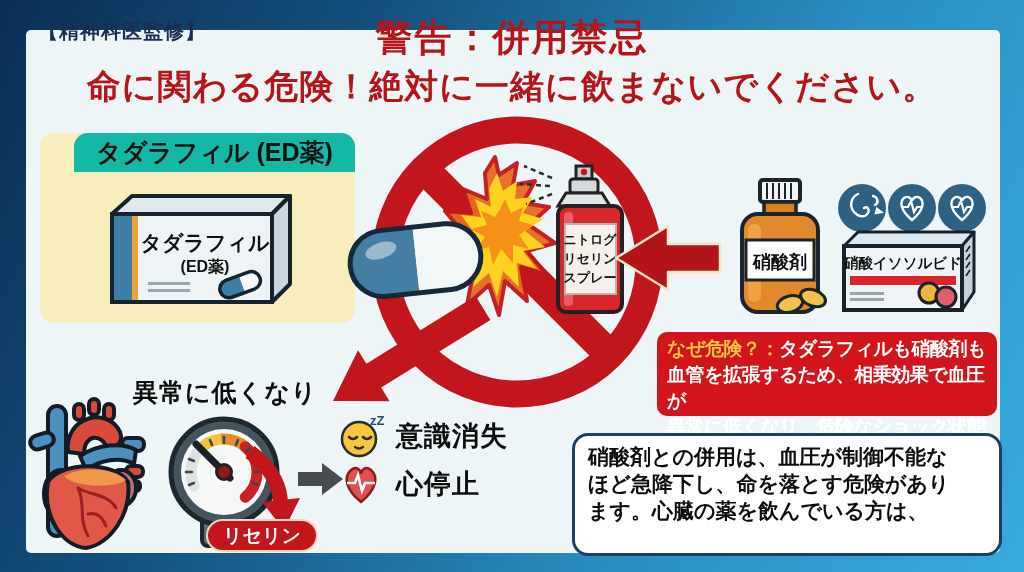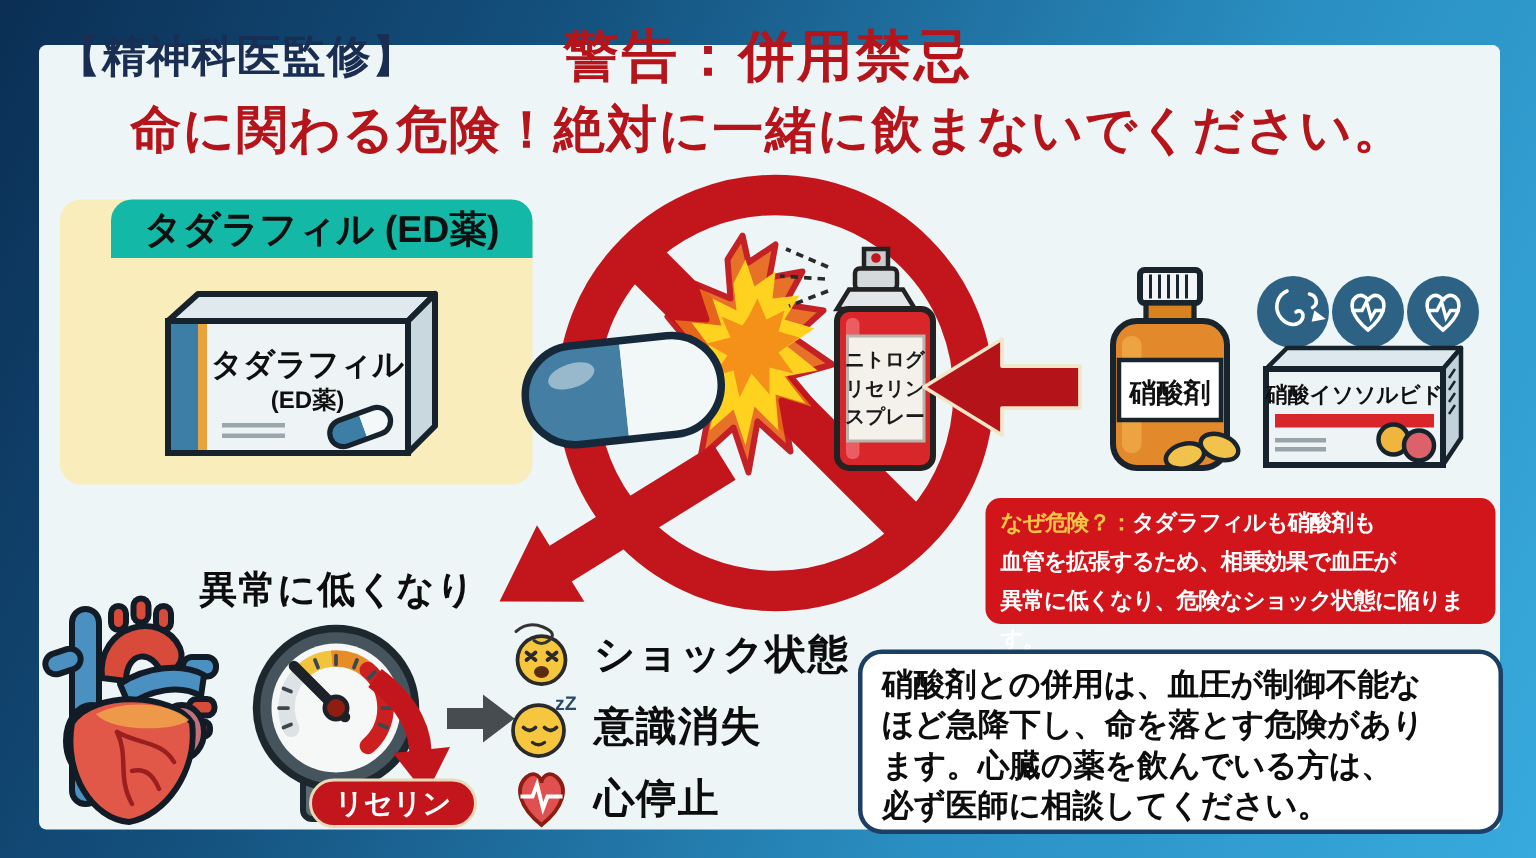--- a/index.html
+++ b/index.html
@@ -1,31 +1,31 @@
 <!DOCTYPE html>
 <html><head>
 <meta charset="utf-8">
 <style>
   html,body{margin:0;padding:0;}
   .stage{position:relative;width:1024px;height:572px;overflow:hidden;
     font-family:"Liberation Sans","DejaVu Sans",sans-serif;
     background:linear-gradient(115deg,#0b2f55 0%,#14517e 30%,#2a8fc2 68%,#38aadd 100%);}
   .card{position:absolute;left:26px;top:30px;right:24px;bottom:19px;background:#edf5f7;border-radius:5px;}
   .abs{position:absolute;}
-  .badge-supervision{left:38px;top:18px;font-size:29px;font-weight:800;color:#1a2d52;letter-spacing:1px;}
+  .badge-supervision{left:38px;top:18px;font-size:20px;font-weight:800;color:#1a2d52;letter-spacing:1px;}
   .title{left:0;right:0;top:13px;text-align:center;font-size:37px;font-weight:800;color:#b5151a;letter-spacing:2px;}
   .subtitle{left:0;right:0;top:64px;text-align:center;font-size:34px;font-weight:800;color:#b5151a;letter-spacing:1px;}
   .panel{position:absolute;top:133px;height:190px;border-radius:14px;background:#f8edbb;z-index:1;}
   .panel-left{left:40px;width:315px;}
   .panel-right{left:660px;width:330px;}
   .panel-header{height:39px;background:#14b8a6;border-radius:14px 14px 0 0;display:flex;align-items:center;justify-content:center;
     font-size:25px;font-weight:800;color:#101010;margin-left:34px;}
   .z2{z-index:2;} .z3{z-index:3;} .z4{z-index:4;} .z6{z-index:6;}
   .why-box{left:657px;top:332px;width:340px;height:84px;background:#d2151b;border-radius:10px;z-index:2;
-    color:#fff;font-size:15px;font-weight:800;line-height:26px;padding:4px 10px 4px 10px;box-sizing:border-box;letter-spacing:-0.5px;}
+    color:#fff;font-size:19px;font-weight:800;line-height:26px;padding:4px 10px 4px 10px;box-sizing:border-box;letter-spacing:-0.5px;}
   .why-lead{color:#f6c544;}
   .advice-box{left:572px;top:433px;width:430px;height:123px;background:#ffffff;border:3px solid #1c3f66;border-radius:16px;
     box-sizing:border-box;padding:7px 13px;color:#0d0d0d;font-size:21px;font-weight:800;line-height:27px;z-index:2;}
   .bp-label{left:133px;top:376px;font-size:25px;font-weight:800;color:#0d0d0d;letter-spacing:1px;}
   .danger-badge{left:206px;top:519px;width:112px;height:33px;background:#c2161c;border:2px solid #ead9b8;border-radius:18px;
     color:#fff;font-size:19px;font-weight:800;display:flex;align-items:center;justify-content:center;z-index:5;box-sizing:border-box;}
   .symptoms{left:338px;top:412px;z-index:2;}
   .symptom-row{display:flex;align-items:center;height:48px;gap:12px;}
   .symptom-label{font-size:27px;font-weight:800;color:#0d0d0d;letter-spacing:1px;}
   svg text{font-family:"Liberation Sans","DejaVu Sans",sans-serif;font-weight:800;}
@@ -205,44 +205,34 @@
     <polygon points="112,92 150,88 134,120" fill="#c2161c"></polygon>
   </svg>
   <div class="abs danger-badge">リセリン</div>
   <svg class="abs z2" style="left:296px;top:460px;" width="50" height="38" viewBox="0 0 50 38">
     <polygon points="2,12 26,12 26,3 47,19 26,35 26,26 2,26" fill="#474c51"></polygon>
   </svg>
 
   <div class="abs symptoms">
     <div class="symptom-row">
       <svg width="46" height="46" viewBox="0 0 46 46">
-        <circle cx="23" cy="27" r="16" fill="#f5c63e" stroke="#2a2a2a" stroke-width="2.5"></circle>
-        <path d="M6,8 q8,-7 18,-3 q10,4 4,9 q-5,4 -10,0" fill="none" stroke="#333" stroke-width="2" stroke-linecap="round"></path>
-        <path d="M13,22 l6,5 m0,-5 l-6,5 M27,22 l6,5 m0,-5 l-6,5" stroke="#2a2a2a" stroke-width="2.5" stroke-linecap="round"></path>
-        <ellipse cx="23" cy="35" rx="5" ry="4" fill="#5a2d10"></ellipse>
-      </svg>
-      <span class="symptom-label">ショック状態</span>
-    </div>
-    <div class="symptom-row">
-      <svg width="46" height="46" viewBox="0 0 46 46">
         <circle cx="21" cy="26" r="17" fill="#f5c63e" stroke="#2a2a2a" stroke-width="2.5"></circle>
         <path d="M11,24 q4,4 8,0 M25,24 q4,4 8,0" fill="none" stroke="#2a2a2a" stroke-width="2.5" stroke-linecap="round"></path>
         <path d="M17,34 q4,3 8,0" fill="none" stroke="#2a2a2a" stroke-width="2.2" stroke-linecap="round"></path>
         <text x="32" y="12" font-size="13" fill="#2a4a66">zZ</text>
       </svg>
       <span class="symptom-label">意識消失</span>
     </div>
     <div class="symptom-row">
       <svg width="46" height="46" viewBox="0 0 46 46">
         <path d="M23,41 C8,29 5,16 13,9 C19,4 23,10 23,13 C23,10 27,4 33,9 C41,16 38,29 23,41 Z" fill="#e05050" stroke="#8c1d12" stroke-width="2.5"></path>
         <polyline points="9,22 17,22 20,14 24,30 27,22 37,22" fill="none" stroke="#ffffff" stroke-width="2.6"></polyline>
       </svg>
       <span class="symptom-label">心停止</span>
     </div>
   </div>
 
   <div class="abs advice-box">
     <div>硝酸剤との併用は、血圧が制御不能な</div>
     <div>ほど急降下し、命を落とす危険があり</div>
     <div>ます。心臓の薬を飲んでいる方は、</div>
-    <div>必ず医師に相談してください。</div>
   </div>
 </div>
 
 </body></html>

